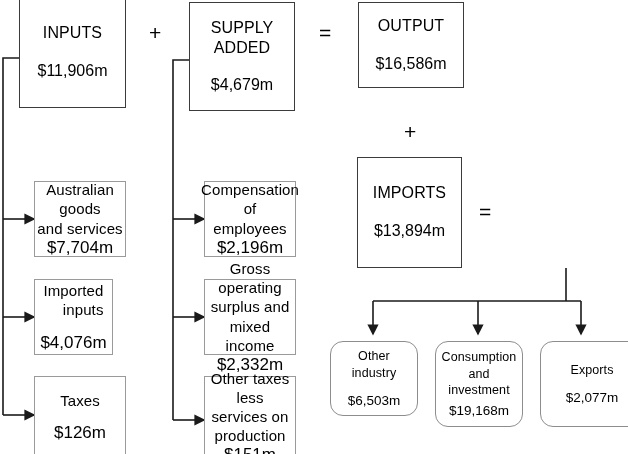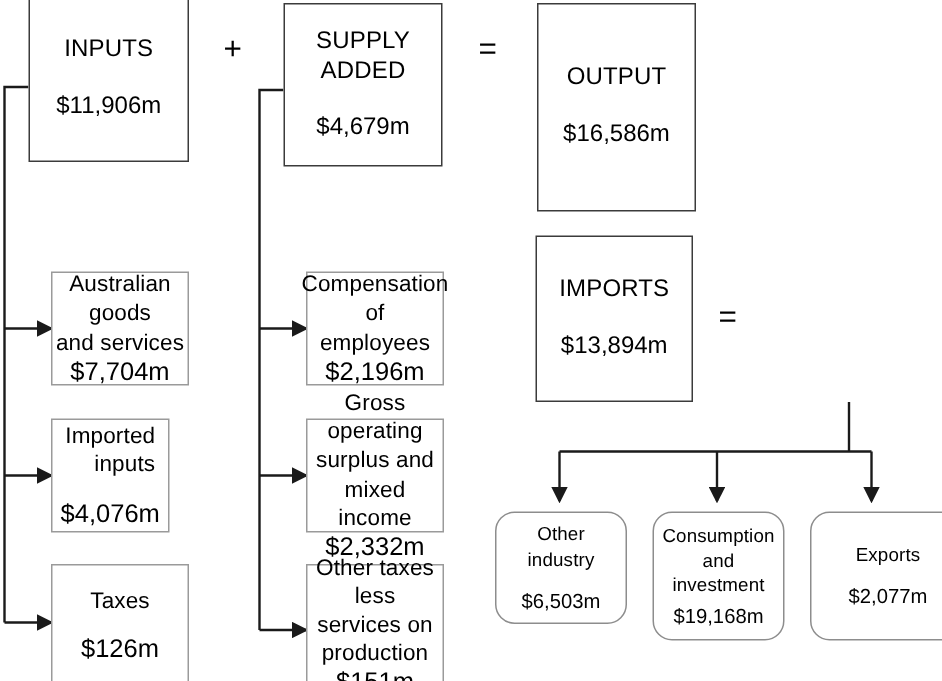--- a/index.html
+++ b/index.html
@@ -148,21 +148,21 @@
 
   <div class="node major" style="left:189px; top:2px; width:106px; height:109px;">
     <div class="title two-line">
       <div>SUPPLY</div>
       <div>ADDED</div>
     </div>
     <div class="gap-major"></div>
     <div class="value">$4,679m</div>
   </div>
 
-  <div class="node major" style="left:358px; top:2px; width:106px; height:139px;">
+  <div class="node major" style="left:358px; top:2px; width:106px; height:86px;">
     <div class="title">OUTPUT</div>
     <div class="gap-major"></div>
     <div class="value">$16,586m</div>
   </div>
 
   <div class="node major" style="left:357px; top:157px; width:105px; height:111px;">
     <div class="title">IMPORTS</div>
     <div class="gap-major"></div>
     <div class="value">$13,894m</div>
   </div>

